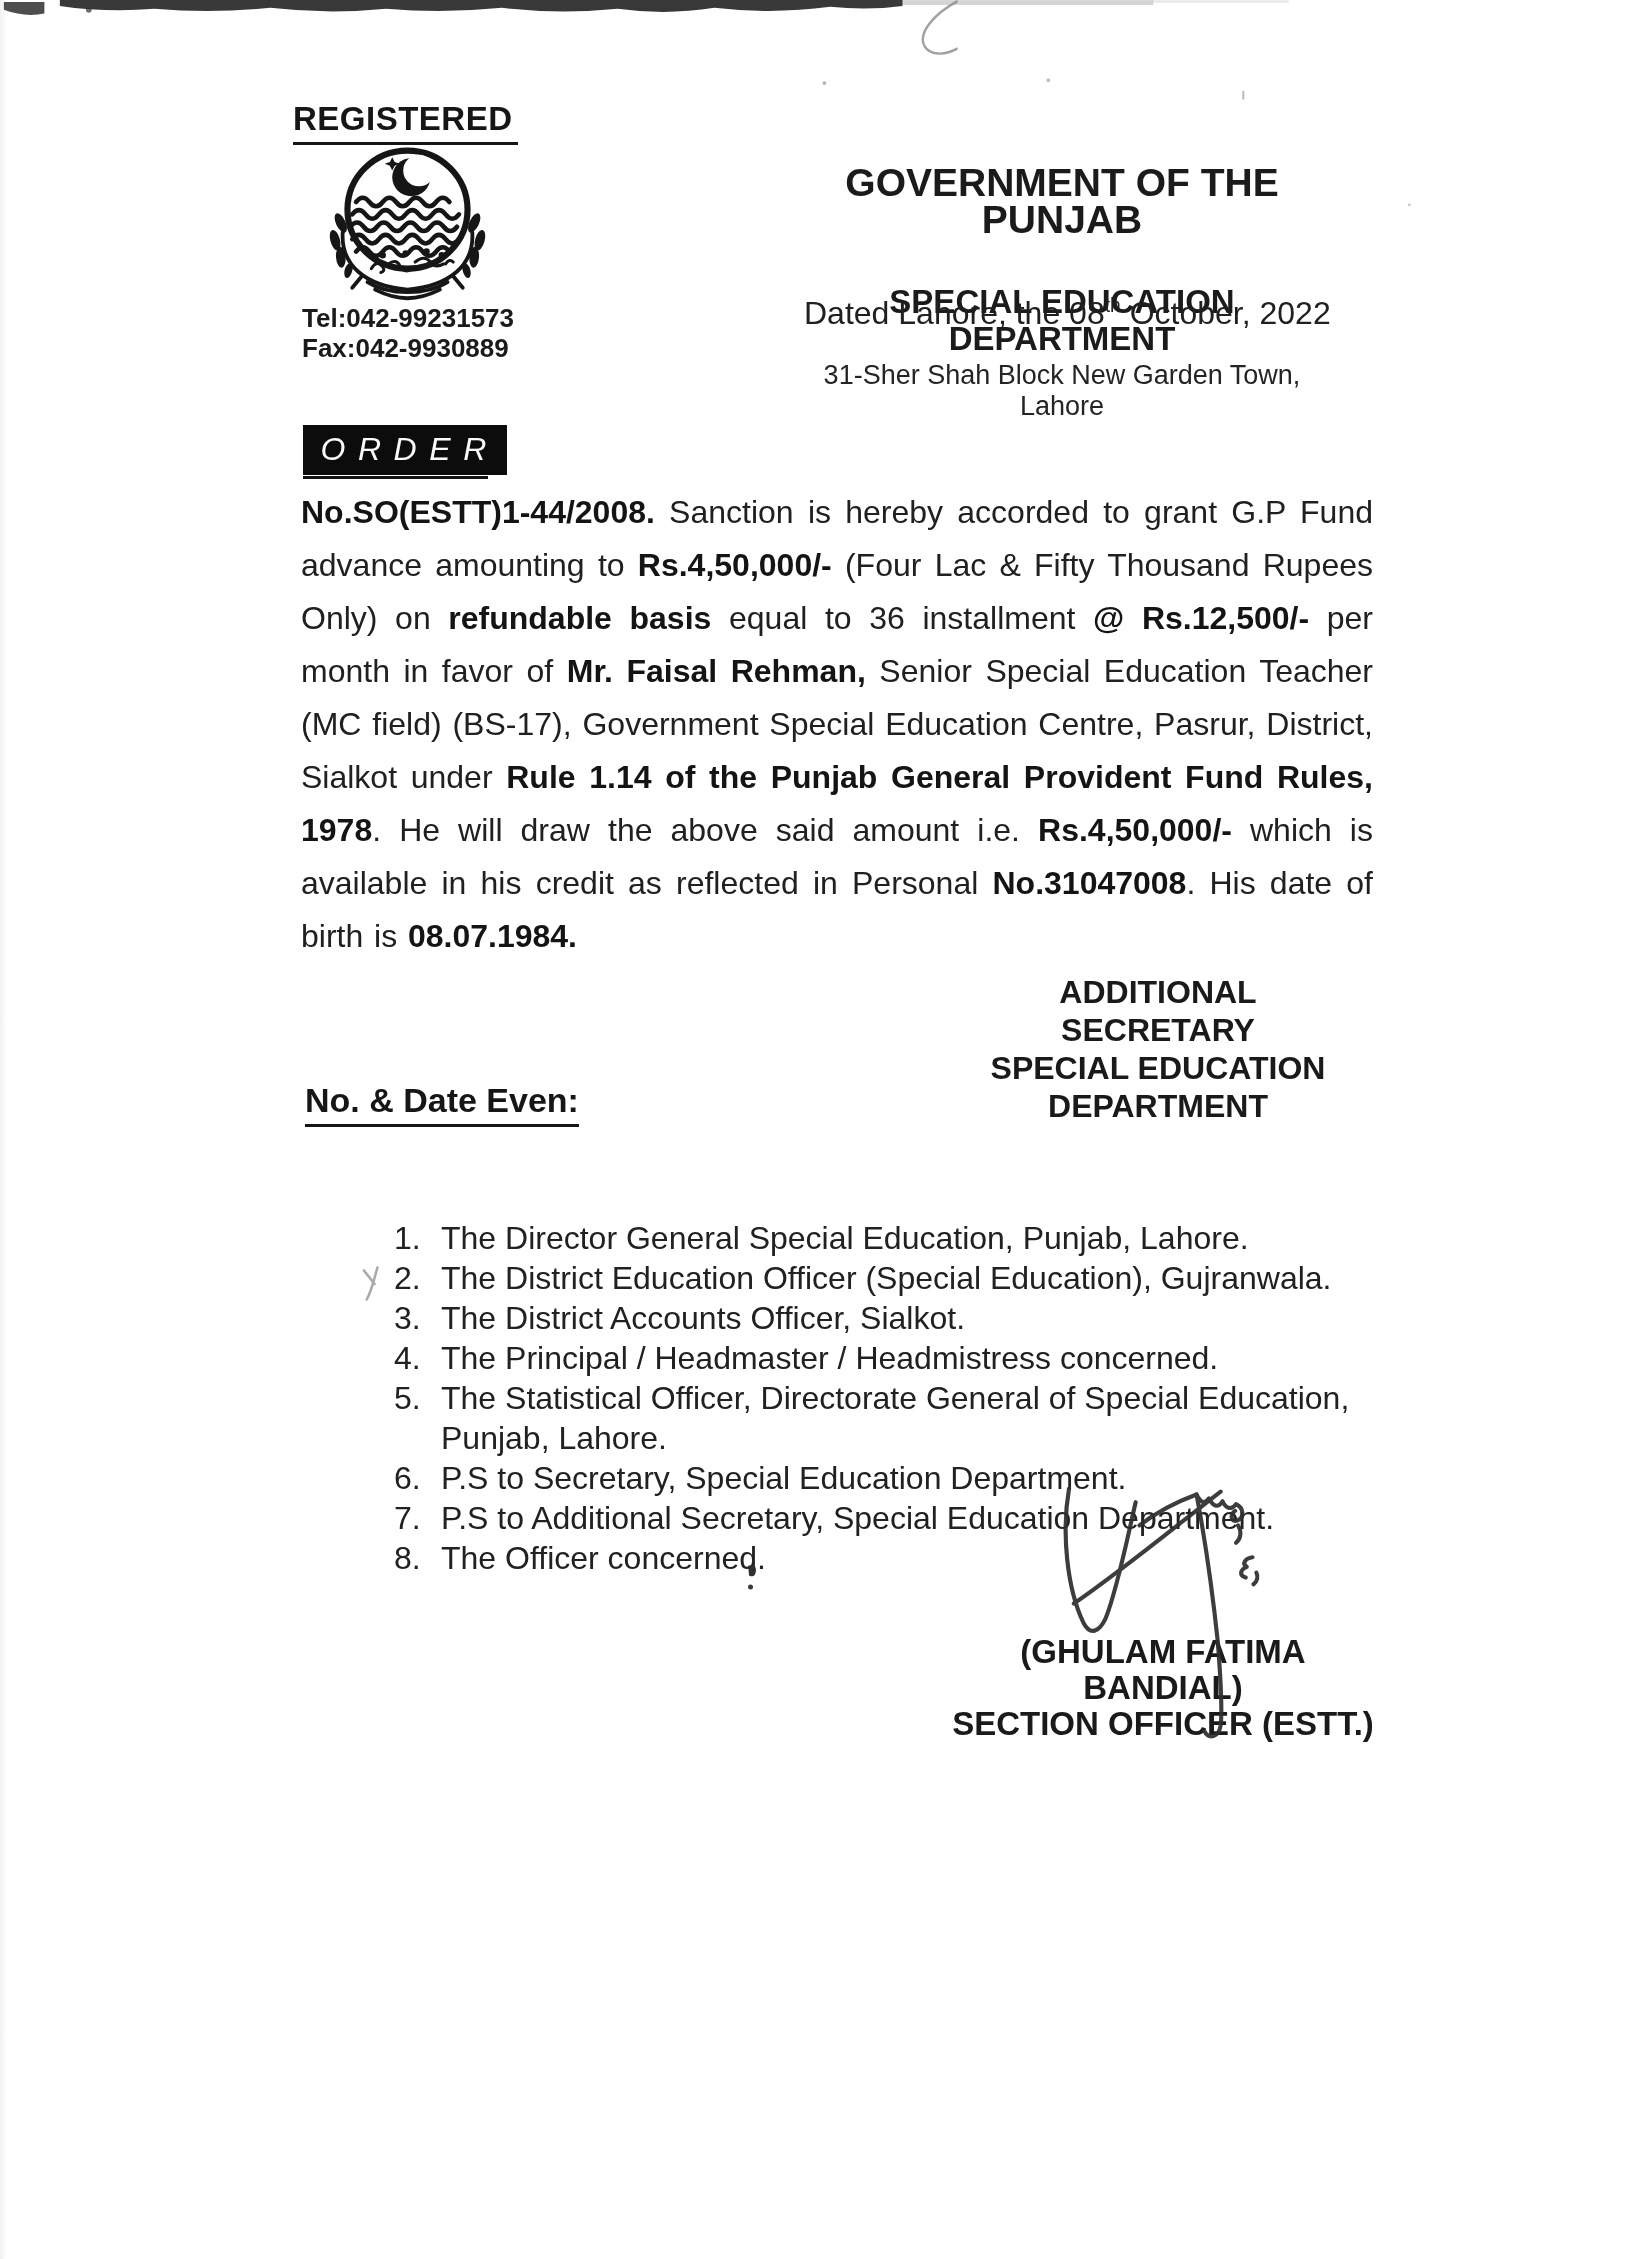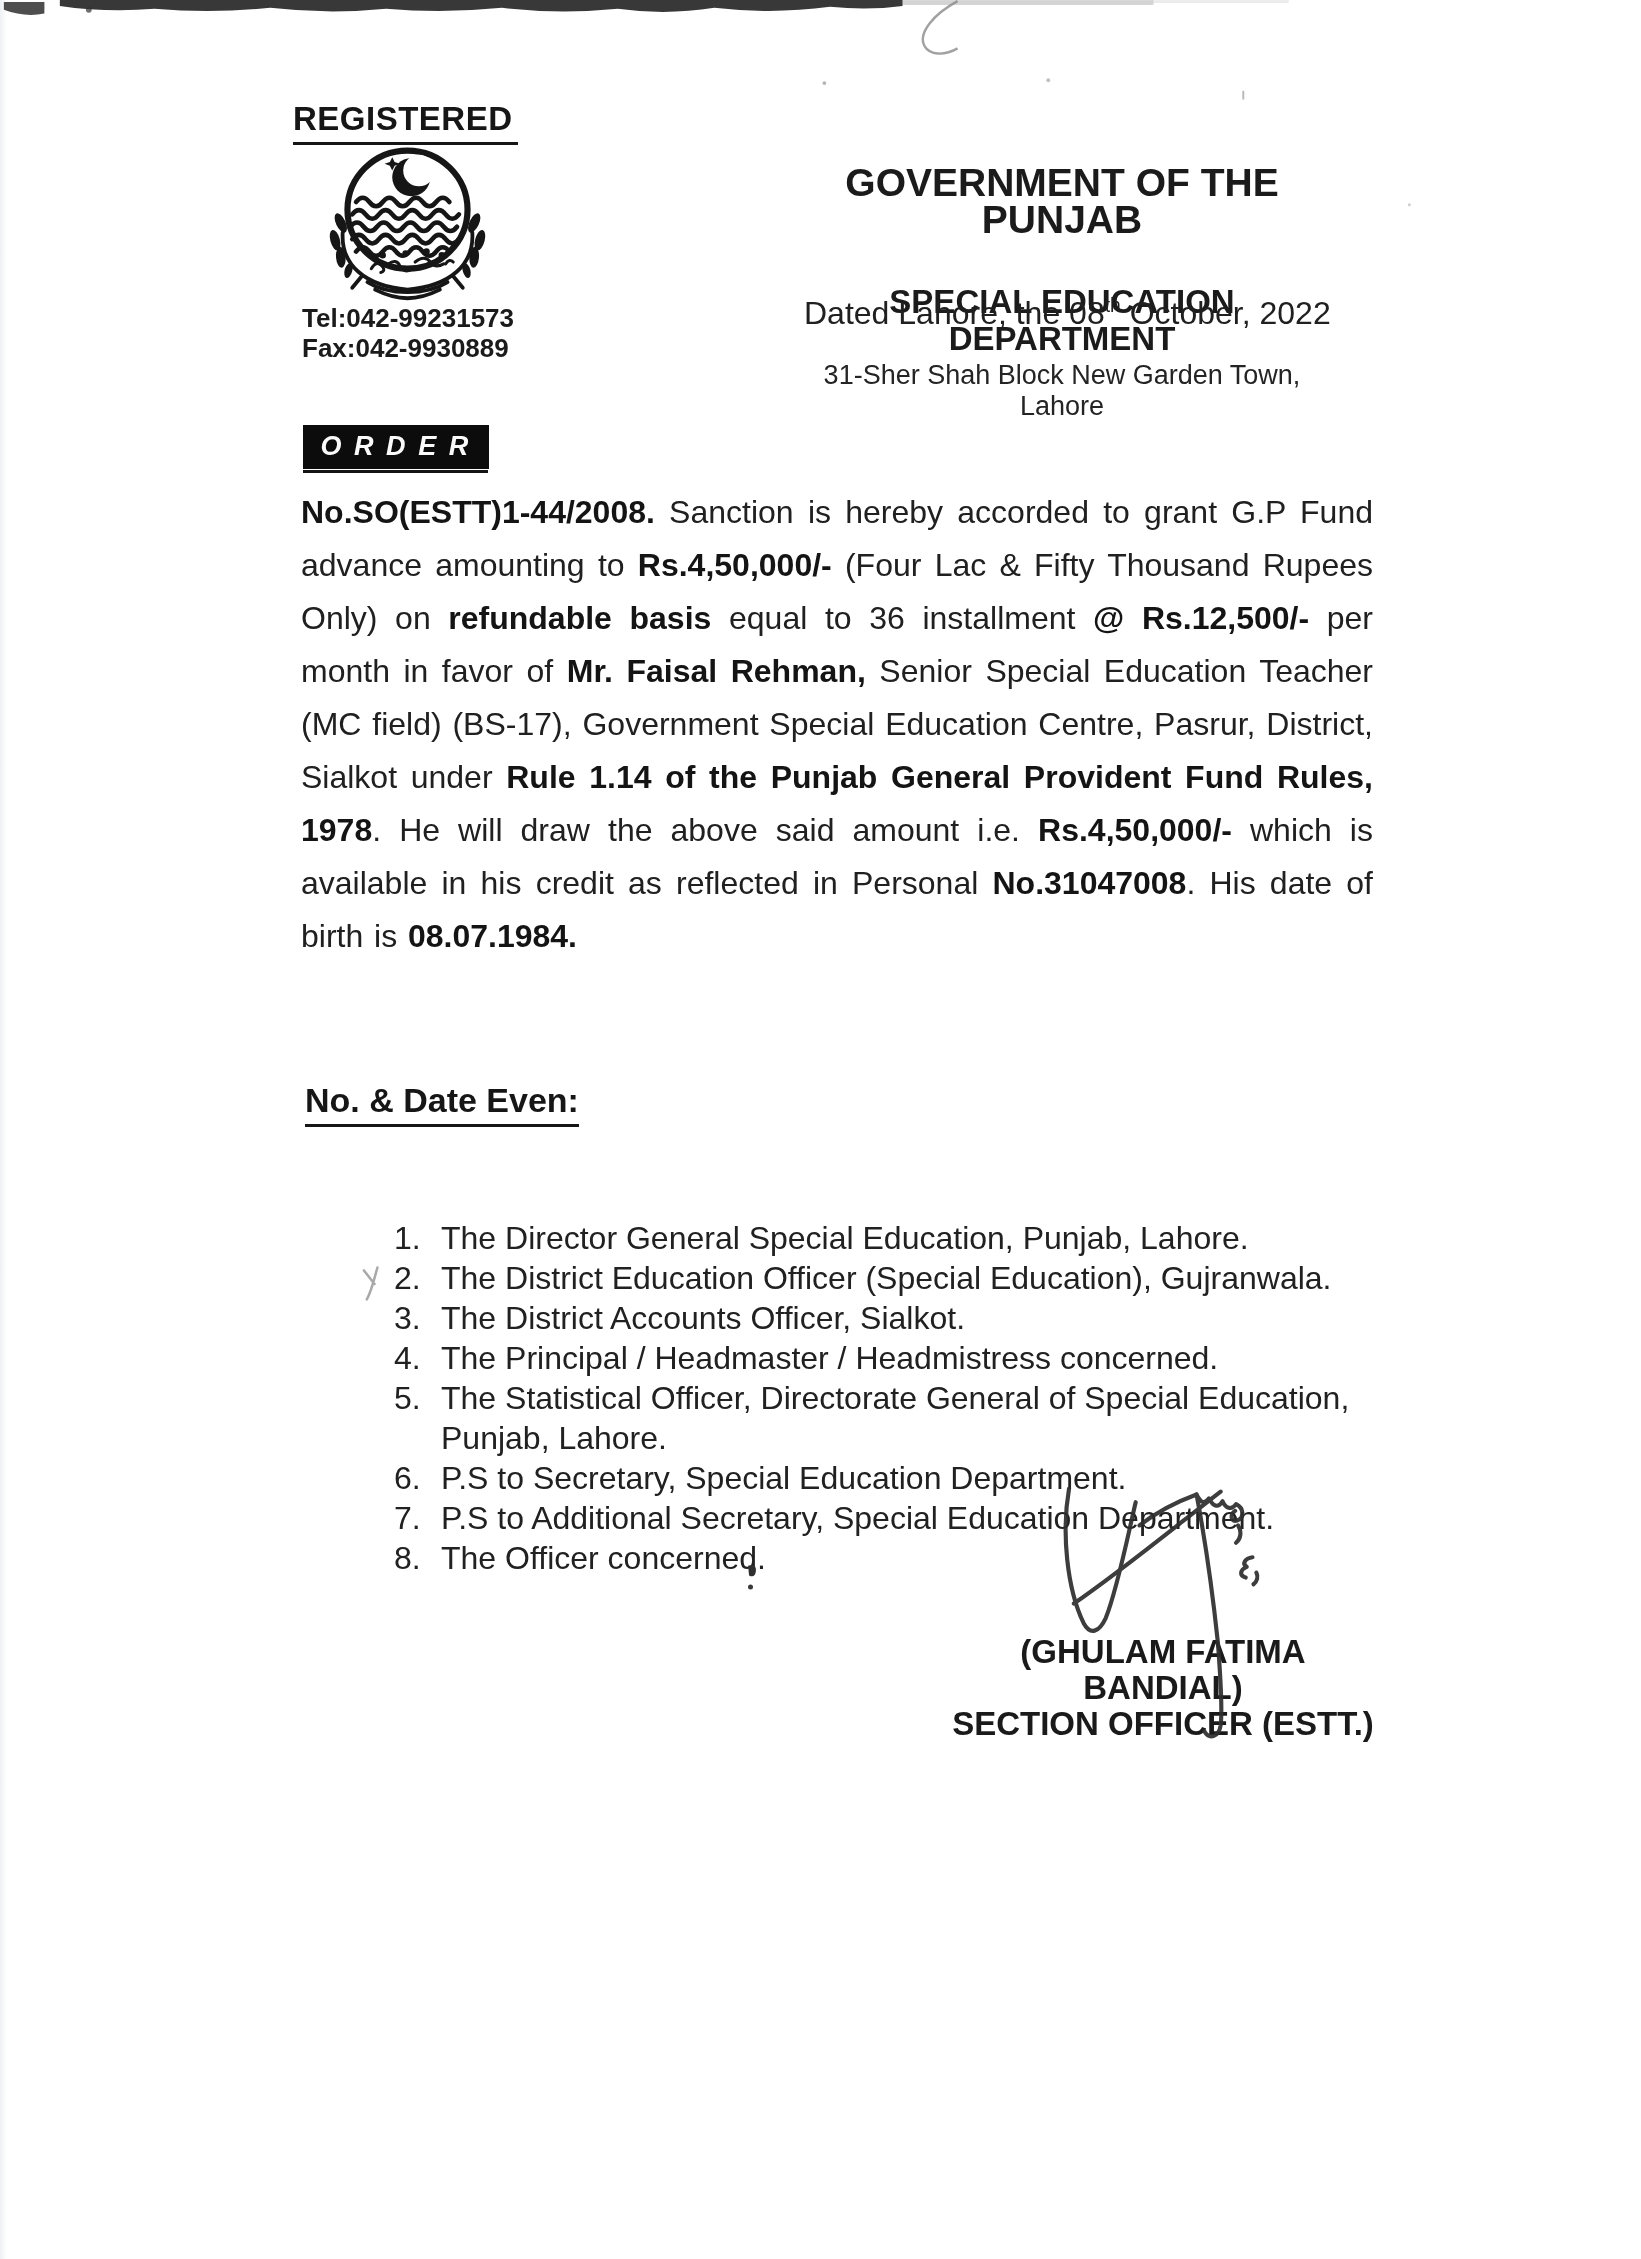--- a/index.html
+++ b/index.html
@@ -17,22 +17,22 @@
   .contact .email{display:inline-block;border-bottom:2.9px solid #161616;padding-bottom:1px;}
   
   .gov-block{left:782px;top:164px;width:560px;text-align:center;color:#1b1b1b;}
   .gov-title{font-size:39px;font-weight:700;line-height:37px;}
   .gov-subtitle{font-size:33px;font-weight:700;line-height:37px;margin-top:45px;}
   .gov-address{font-size:27px;line-height:31px;margin-top:3px;color:#242424;}
   .date-line{left:804px;top:295px;font-size:32px;color:#202020;}
   .date-line sup{font-size:19.3px;}
   
   .order-wrap{left:303px;top:425px;}
-  .order-box{background:#0c0c0c;color:#fafafa;font-style:italic;font-weight:700;
-    font-size:27px;letter-spacing:12.6px;padding:5.8px 7.7px 6.8px 17.4px;display:inline-block;}
+  .order-box{background:#0c0c0c;color:#fafafa;font-style:italic;font-weight:400;
+    font-size:32px;letter-spacing:12.6px;padding:5.8px 7.7px 6.8px 17.4px;display:inline-block;}
   .order-underline{height:2.9px;background:#141414;margin-top:1.9px;width:185px;}
   
   .body-par{left:301px;top:486px;width:1072px;font-size:32px;line-height:53px;
     text-align:justify;color:#202020;word-spacing:1.9px;}
   .body-par b{color:#141414;}
   
   .signatory{left:965px;top:973px;width:386px;text-align:center;font-size:32px;
     font-weight:700;line-height:38px;color:#1a1a1a;}
   
   .no-date{left:305px;top:1081px;font-size:34px;font-weight:700;color:#161616;
@@ -126,20 +126,25 @@
 
   <div class="abs date-line"><span>Dated Lahore, the 08</span><sup>th</sup><span> October, 2022</span></div>
 
   <div class="abs order-wrap">
     <span class="order-box">ORDER</span>
     <div class="order-underline"></div>
   </div>
 
   <div class="abs body-par"><b>No.SO(ESTT)1-44/2008.</b><span> Sanction is hereby accorded to grant G.P Fund advance amounting to </span><b>Rs.4,50,000/-</b><span> (Four Lac &amp; Fifty Thousand Rupees Only) on </span><b>refundable basis</b><span> equal to 36 installment </span><b>@ Rs.12,500/-</b><span> per month in favor of </span><b>Mr. Faisal Rehman,</b><span> Senior Special Education Teacher (MC field) (BS-17), Government Special Education Centre, Pasrur, District, Sialkot under </span><b>Rule 1.14 of the Punjab General Provident Fund Rules, 1978</b><span>. He will draw the above said amount i.e. </span><b>Rs.4,50,000/-</b><span> which is available in his credit as reflected in Personal </span><b>No.31047008</b><span>. His date of birth is </span><b>08.07.1984.</b></div>
 
+  <div class="abs signatory">
+    <div>ADDITIONAL SECRETARY</div>
+    <div>SPECIAL EDUCATION</div>
+    <div>DEPARTMENT</div>
+  </div>
 
   <div class="abs no-date">No. &amp; Date Even:</div>
 
   <div class="abs dist-list">
       <div class="dist-item">
         <span class="dist-num">1.</span>
         <span class="dist-text">The Director General Special Education, Punjab, Lahore.</span>
       </div>
       <div class="dist-item">
         <span class="dist-num">2.</span>

